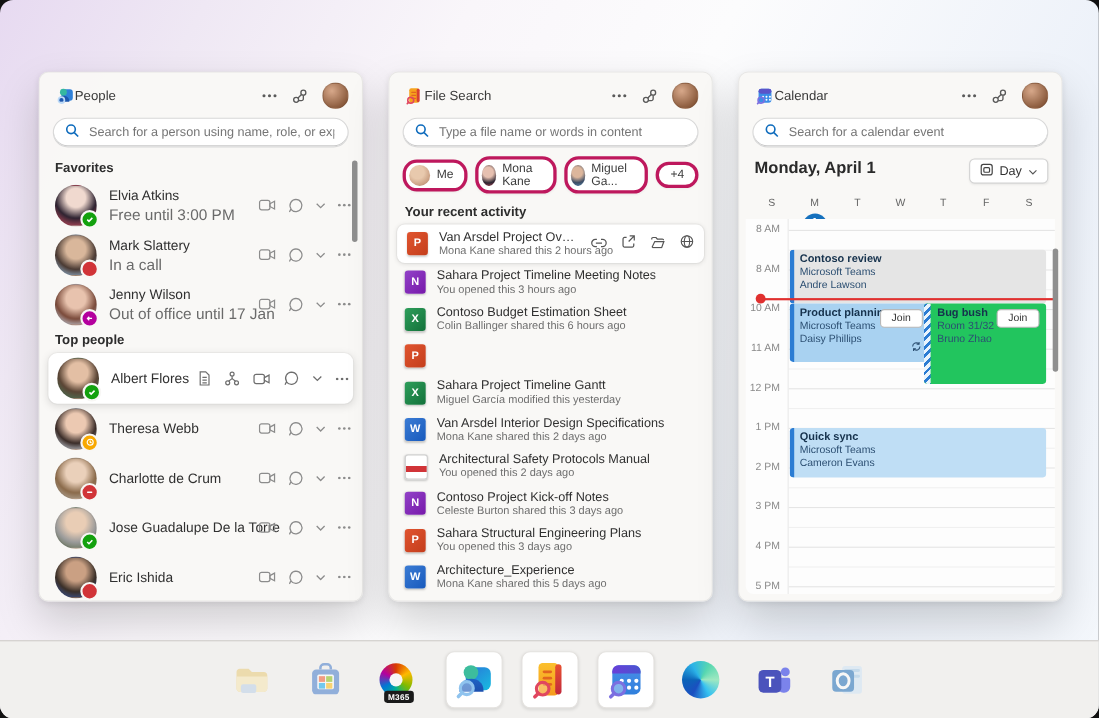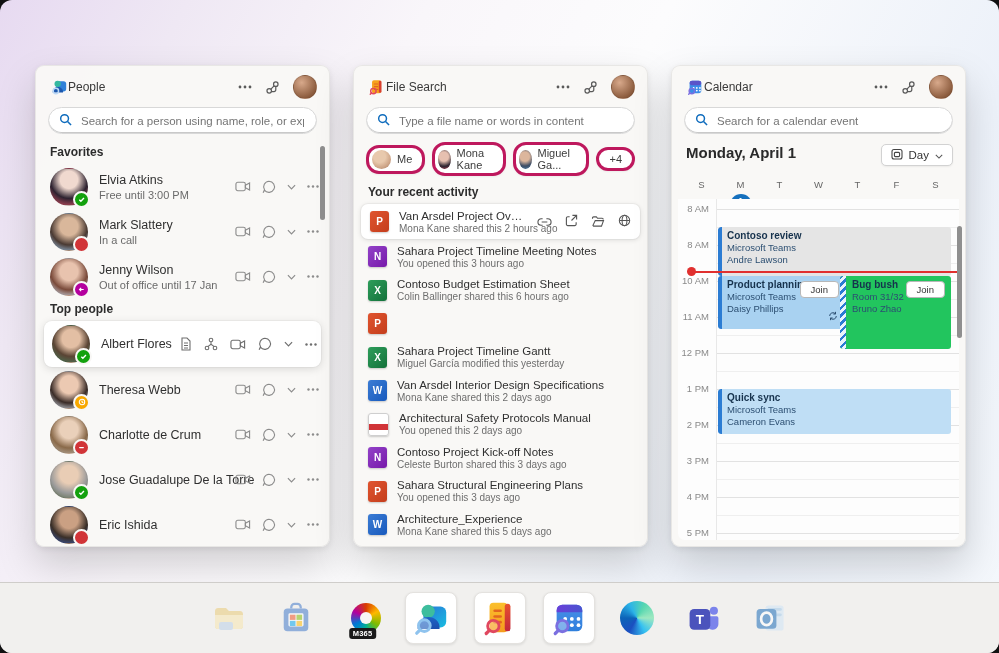--- a/index.html
+++ b/index.html
@@ -33,21 +33,21 @@
   .av5{background:radial-gradient(circle at 50% 35%,#ecc9b2 30%,#3a2c28 62%,#d8e2ee 95%);}
   .av6{background:radial-gradient(circle at 50% 35%,#ead0ba 30%,#8a6a4a 62%,#b8b0a4 95%);}
   .av7{background:radial-gradient(circle at 50% 35%,#e9cdb5 30%,#9a9a9a 62%,#5a6a4a 95%);}
   .av8{background:radial-gradient(circle at 50% 35%,#caa083 30%,#3a2f28 62%,#3a5aa8 95%);}
   .badge{position:absolute;right:-3px;bottom:-3px;width:13px;height:13px;border-radius:50%;
     border:2px solid #f8f7f5;display:flex;align-items:center;justify-content:center;}
   .b-available{background:#13a10e;} .b-busy{background:#d13438;} .b-dnd{background:#d13438;}
   .b-away{background:#f8a800;} .b-oof{background:#b4009e;}
   .p-texts{display:flex;flex-direction:column;justify-content:center;min-width:0;}
   .p-name{font-size:12.5px;color:#303030;white-space:nowrap;}
-  .p-status{font-size:11px;color:#6a6a6a;margin-top:2px;white-space:nowrap;}
+  .p-status{font-size:14px;color:#6a6a6a;margin-top:2px;white-space:nowrap;}
   .row-icons{margin-left:auto;display:flex;align-items:center;gap:11px;color:#8c8c8c;}
   .row-icons svg{display:block;}
   .scroll-thumb{position:absolute;width:5px;border-radius:3px;background:#8f8f8f;}
   
   .chips{display:flex;align-items:center;gap:7px;margin:2px 12px 6px;}
   .chip{display:flex;align-items:center;gap:6px;background:#fff;border:3px solid #be185d;border-radius:13px;
     padding:2px 10px 2px 3px;font-size:11px;color:#3c3c3c;box-shadow:0 1px 2px rgba(0,0,0,.05);}
   .chip-av{width:19px;height:19px;border-radius:50%;}
   .cav1{background:radial-gradient(circle at 40% 35%,#e8c9ad 35%,#caa083 70%,#8a5a3c 100%);}
   .cav2{background:radial-gradient(circle at 45% 35%,#e6c0b0 32%,#2c2430 68%,#b84a5c 100%);}
@@ -92,21 +92,21 @@
     padding:2px 10px;font-size:9.5px;color:#333;}
   .recur{position:absolute;right:7px;bottom:4px;color:#2c4f72;}
   .now-line{position:absolute;left:14px;right:0;top:72px;height:2px;background:#e0302f;}
   .now-dot{position:absolute;left:9px;top:68px;width:9px;height:9px;border-radius:50%;background:#e0302f;}
   
   .taskbar{position:absolute;left:0;right:0;bottom:0;height:70px;background:#f1f0ee;border-top:1px solid #cfcdca;
     display:flex;align-items:center;justify-content:center;gap:17px;}
   .tb-item{width:50px;height:50px;display:flex;align-items:center;justify-content:center;border-radius:8px;position:relative;}
   .tb-active{background:#fff;border:1px solid #e4e2df;box-shadow:0 1px 3px rgba(0,0,0,.1);}
   .faded{opacity:.52;}
-  .m365wrap{position:relative;width:36px;height:36px;display:flex;align-items:center;justify-content:flex-end;}
+  .m365wrap{position:relative;width:36px;height:36px;display:flex;align-items:center;justify-content:flex-start;}
   .m365ring{width:30px;height:30px;border-radius:50%;
     background:conic-gradient(#d83b01,#ffb900,#7fba00,#00b294,#0078d4,#b4009e,#d83b01);position:relative;}
   .m365ring::after{content:"";position:absolute;left:9px;top:9px;width:12px;height:12px;border-radius:50%;background:#f7f6f4;}
   .m365badge{position:absolute;bottom:-3px;left:50%;transform:translateX(-50%);background:#1a1a1a;color:#fff;
     font-size:7.5px;font-weight:700;padding:1px 4px;border-radius:3px;letter-spacing:.2px;}
   .edge-orb{width:34px;height:34px;border-radius:50%;
     background:conic-gradient(from 210deg,#1b4fc0,#0c63b8,#2bb3e8,#57d7b0,#9ee8c1,#35c1f1,#1b4fc0);}
 </style>
 </head>
 <body>

